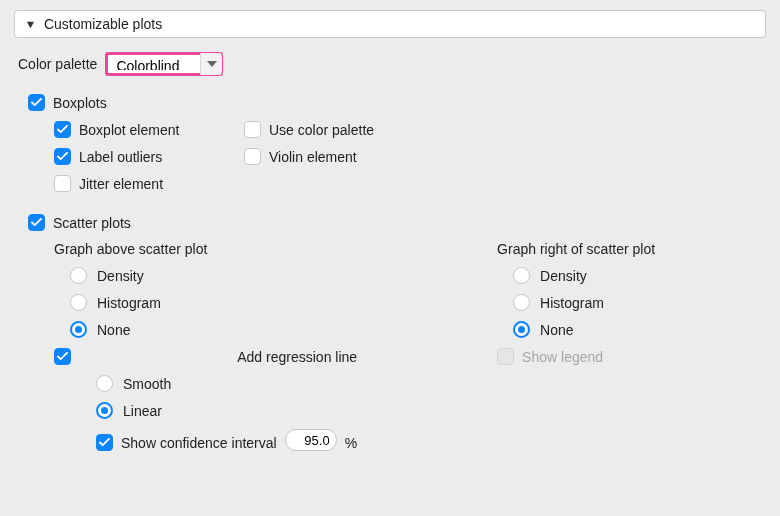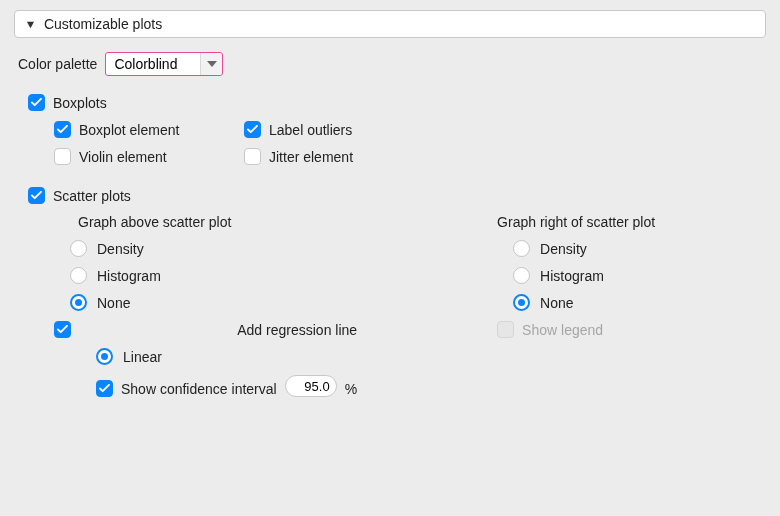--- a/index.html
+++ b/index.html
@@ -36,21 +36,21 @@
       padding-left: 4px;
     }
     .select-wrap {
       position: relative;
       display: inline-block;
     }
     .select-wrap select {
       appearance: none;
       -webkit-appearance: none;
       background: #fff;
-      border: 1px solid #ec4899;
+      border: 3px solid #ec4899;
       border-radius: 3px;
       padding: 3px 28px 3px 8px;
       font-size: 14px;
       font-family: inherit;
       min-width: 118px;
       height: 24px;
     }
     .select-caret {
       position: absolute;
       right: 1px;
@@ -130,21 +130,21 @@
       margin-bottom: 22px;
     }
     .boxplot-grid .checkbox-row { margin-bottom: 0; }
 
     .scatter-columns {
       display: flex;
       gap: 140px;
     }
     .col { }
     .col-header {
-      margin-left: 64px;
+      margin-left: 40px;
       margin-bottom: 10px;
     }
     .radio-row {
       display: flex;
       align-items: center;
       gap: 10px;
       margin-bottom: 10px;
     }
 
     .disabled-text { color: #a6a6a6; }
@@ -200,20 +200,24 @@
 <div class="boxplot-grid">
   <div class="checkbox-row">
     <span class="cb checked">
       <svg viewBox="0 0 12 10">
           <path d="M1 5 L4 8 L11 1" stroke="#fff" stroke-width="2" fill="none" stroke-linecap="round" stroke-linejoin="round"></path>
         </svg>
     </span>
     <span>Boxplot element</span>
   </div>
   <div class="checkbox-row">
+    <span class="cb unchecked"></span>
+    <span>Use color palette</span>
+  </div>
+  <div class="checkbox-row">
     <span class="cb checked">
       <svg viewBox="0 0 12 10">
           <path d="M1 5 L4 8 L11 1" stroke="#fff" stroke-width="2" fill="none" stroke-linecap="round" stroke-linejoin="round"></path>
         </svg>
     </span>
     <span>Label outliers</span>
   </div>
   <div class="checkbox-row">
     <span class="cb unchecked"></span>
     <span>Violin element</span>
@@ -258,20 +262,26 @@
 
     <div class="checkbox-row" style="margin-left:40px; margin-top:4px;justify-content:space-between;">
       <span class="cb checked">
         <svg viewBox="0 0 12 10">
             <path d="M1 5 L4 8 L11 1" stroke="#fff" stroke-width="2" fill="none" stroke-linecap="round" stroke-linejoin="round"></path>
           </svg>
       </span>
       <span>Add regression line</span>
     </div>
 
+    <div class="radio-row indent-3">
+      <span class="radio">
+          <span class="dot"></span>
+        </span>
+      <span>Smooth</span>
+    </div>
     <div class="radio-row indent-3">
       <span class="radio selected">
           <span class="dot"></span>
         </span>
       <span>Linear</span>
     </div>
 
     <div class="ci-row indent-3">
       <span class="cb checked">
         <svg viewBox="0 0 12 10">

